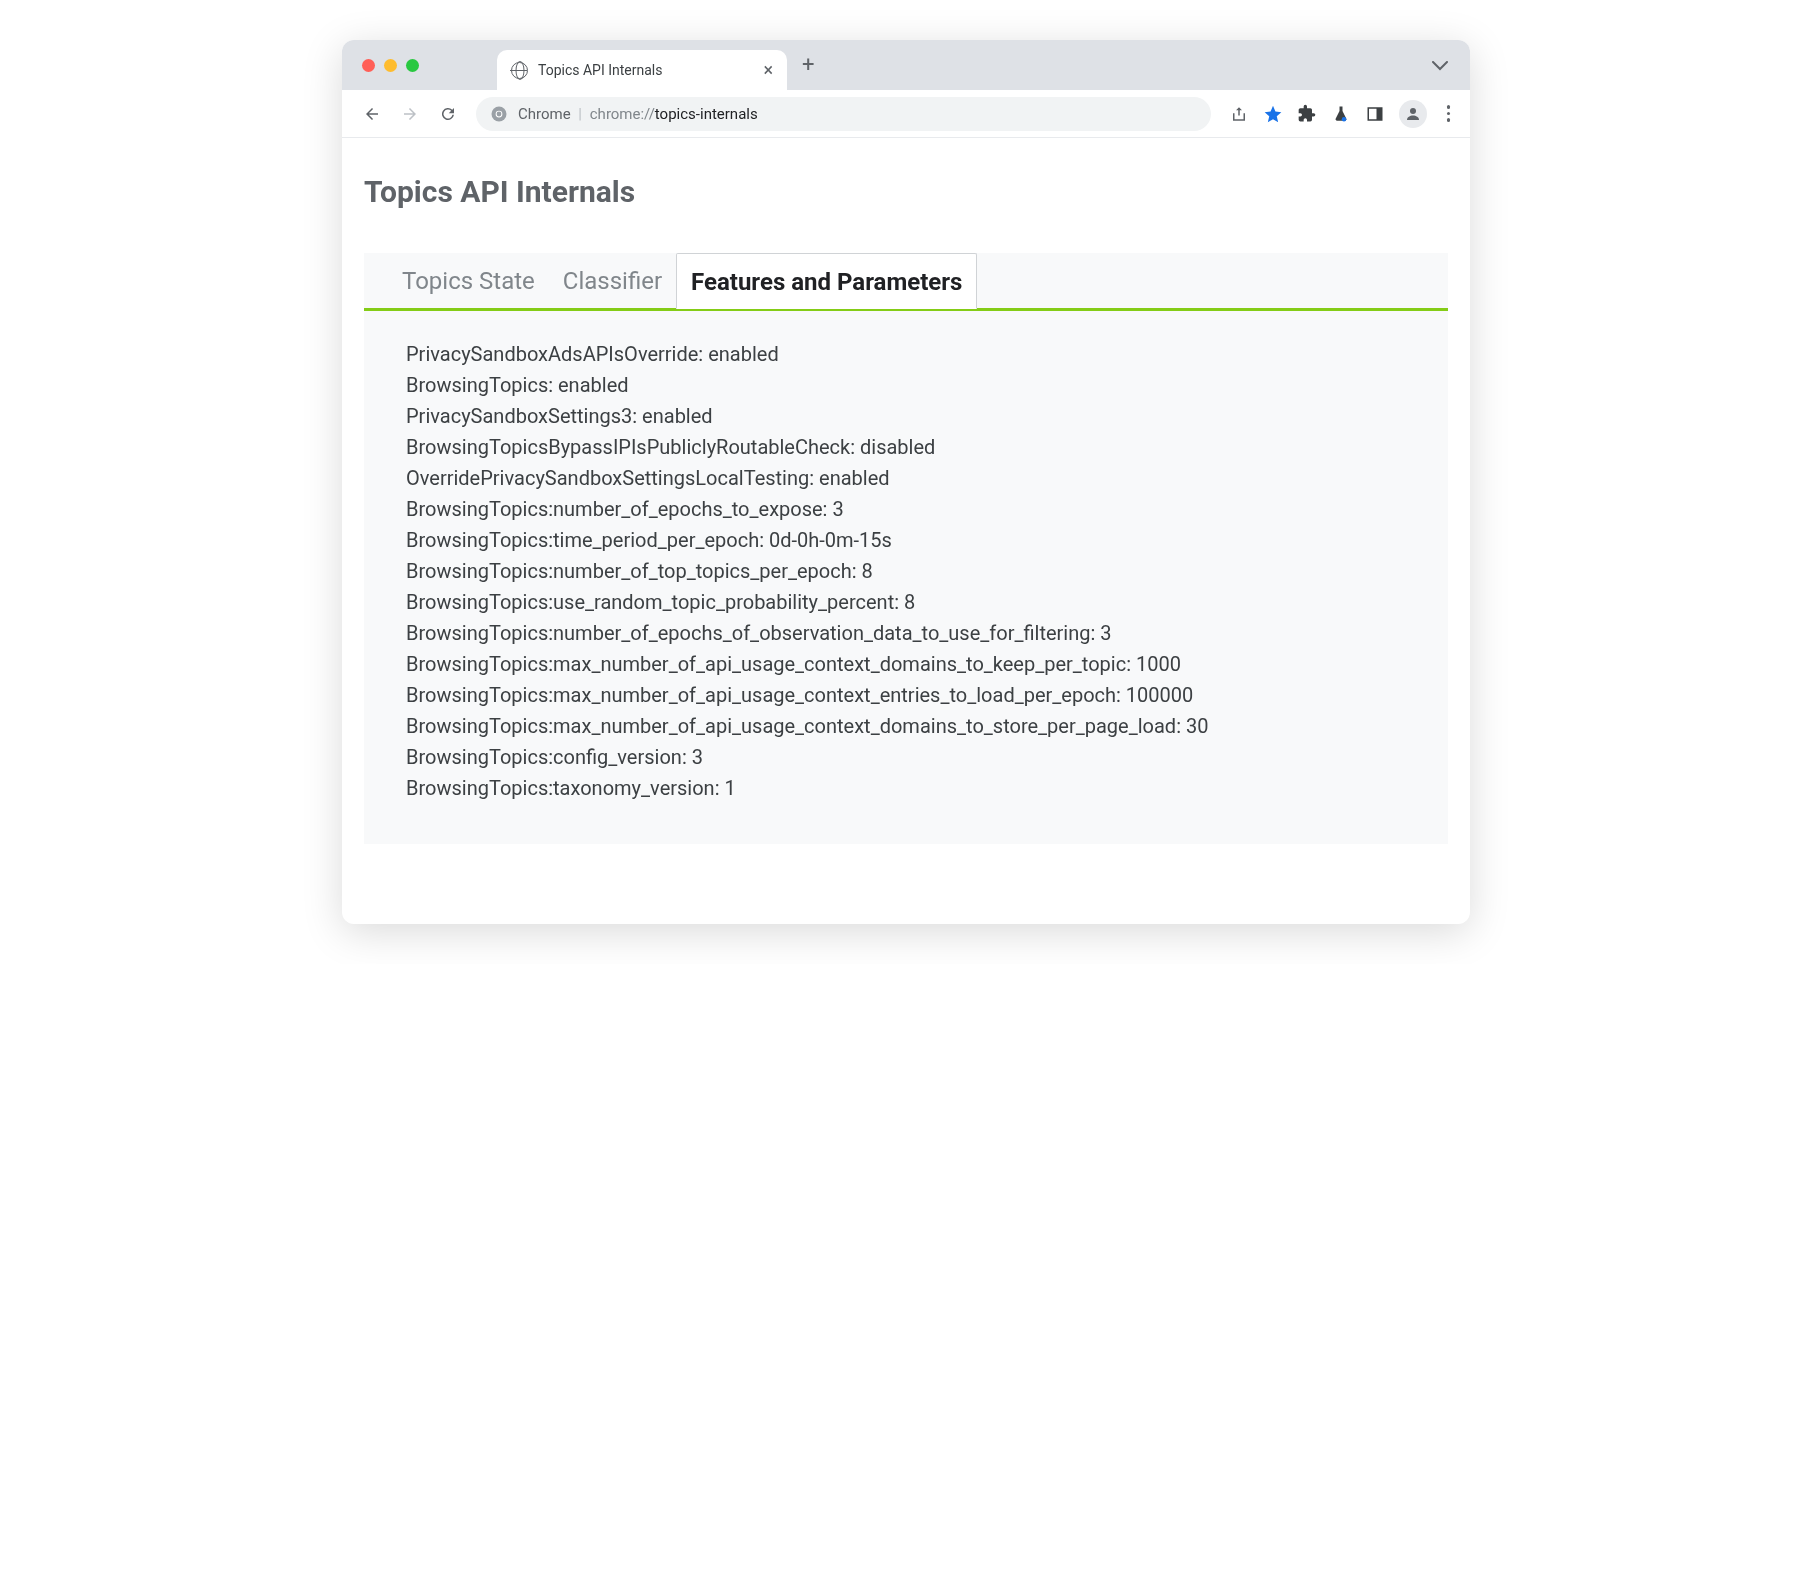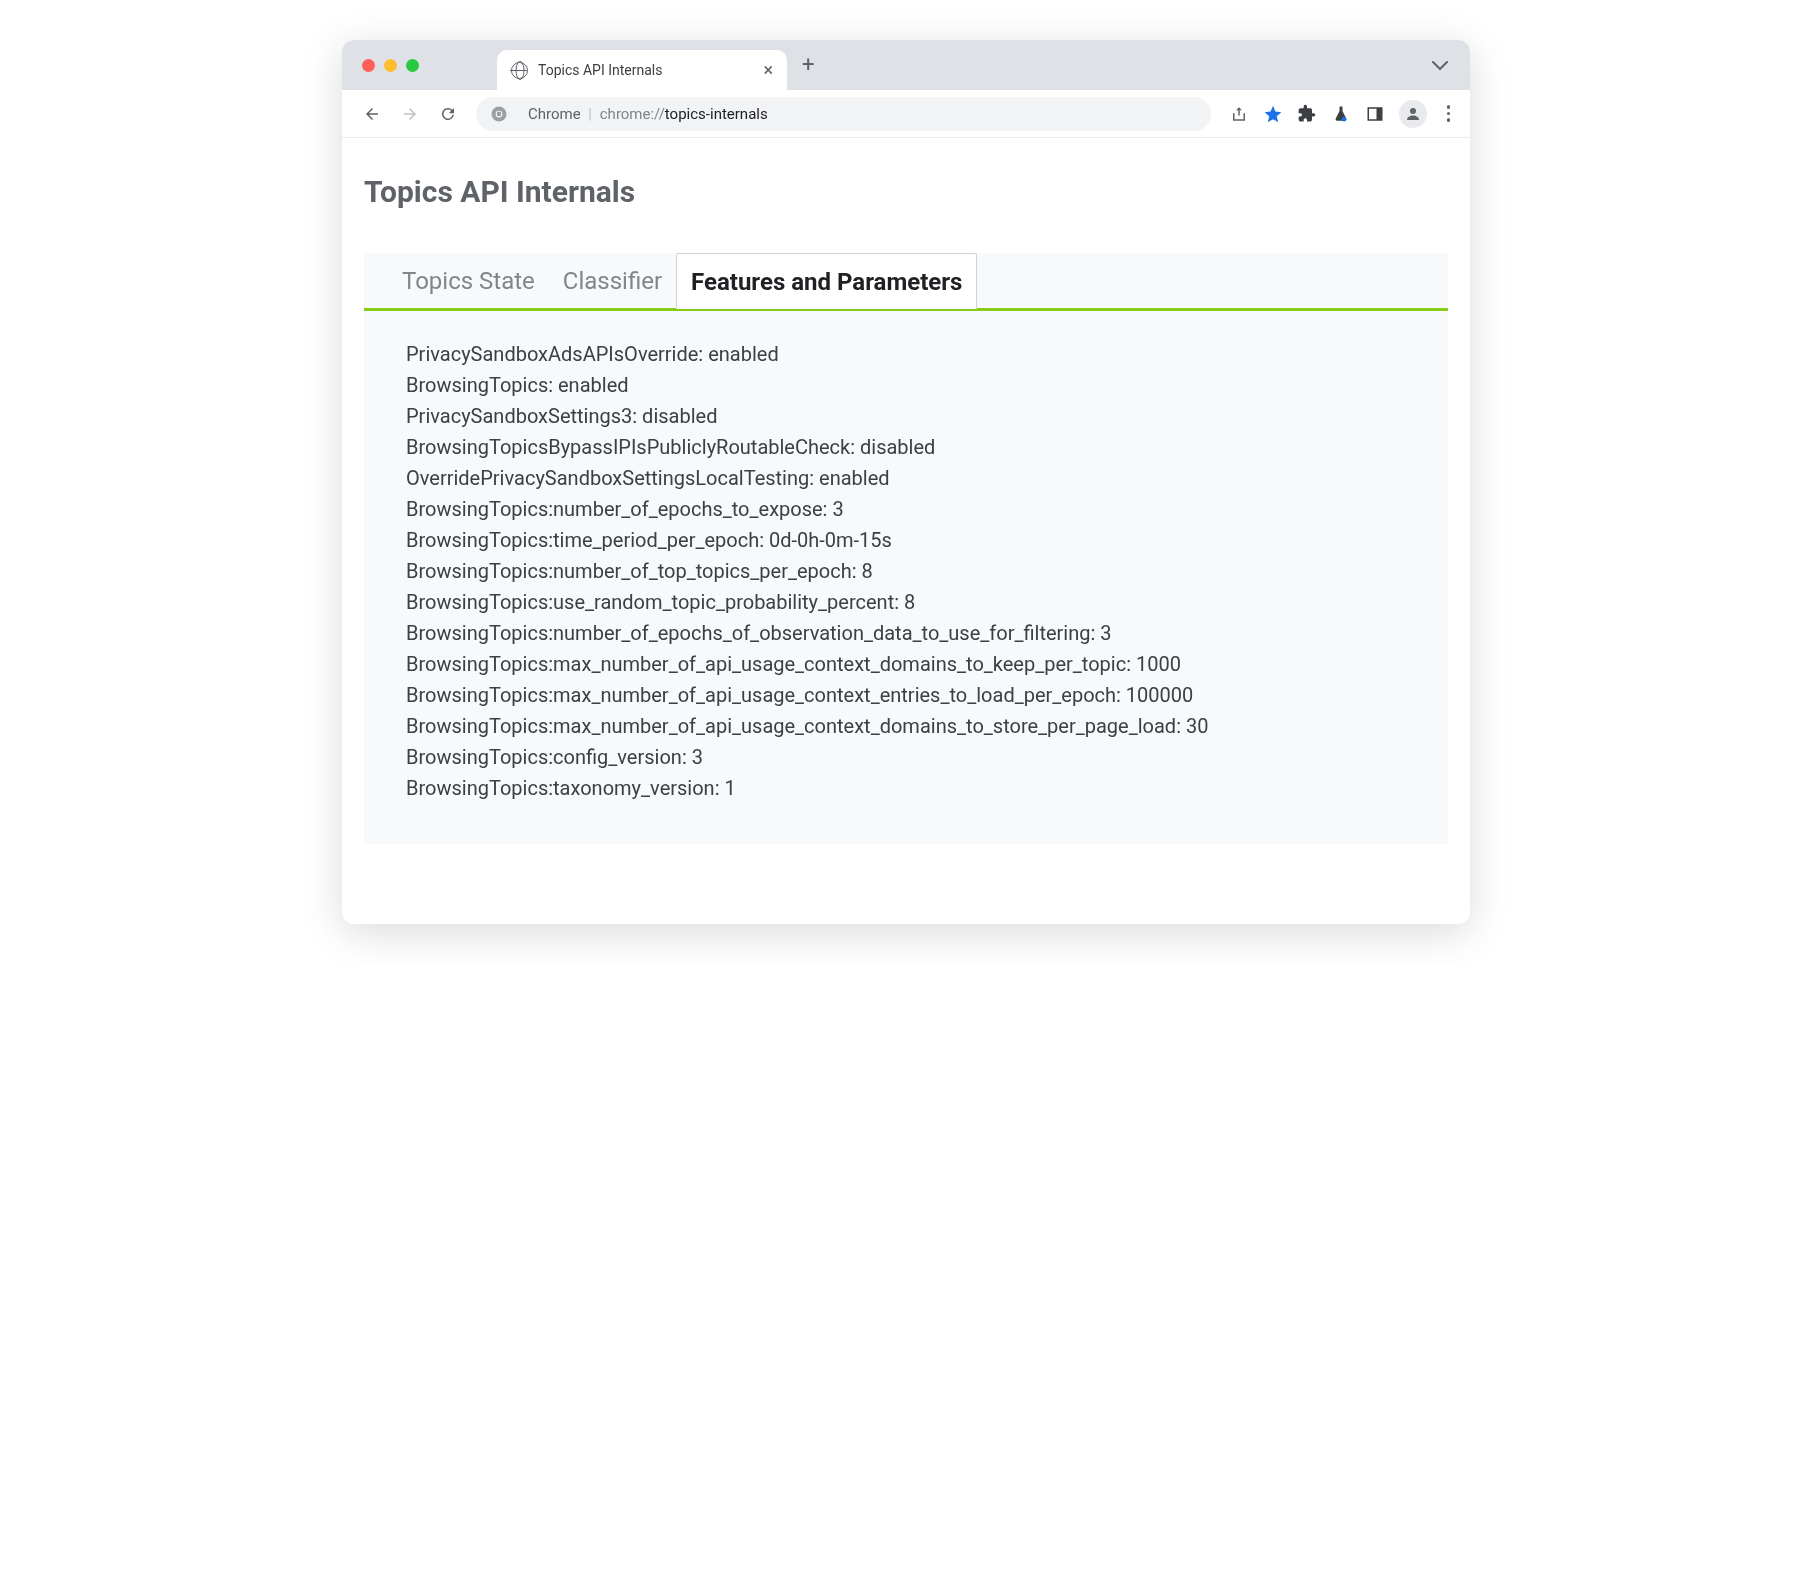--- a/index.html
+++ b/index.html
@@ -135,21 +135,21 @@
     .nav-btn.disabled { color: #bdc1c6; }
     .nav-btn svg { width: 18px; height: 18px; }
     .omnibox {
       flex: 1;
       background: #f1f3f4;
       height: 34px;
       border-radius: 17px;
       display: flex;
       align-items: center;
       padding: 0 14px;
-      gap: 20px;
+      gap: 10px;
       font-size: 15px;
       margin: 0 6px;
     }
     .omni-chrome-icon {
       width: 18px;
       height: 18px;
       position: relative;
       flex-shrink: 0;
     }
     .omni-origin {
@@ -349,21 +349,21 @@
     <div class="panel">
       <div class="tabs-row">
         <div class="tabrow-item">Topics State</div>
         <div class="tabrow-item">Classifier</div>
         <div class="tabrow-item active">Features and Parameters</div>
       </div>
 
       <div class="features-body">
         <div class="feature-line">PrivacySandboxAdsAPIsOverride: enabled</div>
         <div class="feature-line">BrowsingTopics: enabled</div>
-        <div class="feature-line">PrivacySandboxSettings3: disabled</div>
+        <div class="feature-line">PrivacySandboxSettings3: enabled</div>
         <div class="feature-line">BrowsingTopicsBypassIPIsPubliclyRoutableCheck: disabled</div>
         <div class="feature-line">OverridePrivacySandboxSettingsLocalTesting: enabled</div>
         <div class="feature-line">BrowsingTopics:number_of_epochs_to_expose: 3</div>
         <div class="feature-line">BrowsingTopics:time_period_per_epoch: 0d-0h-0m-15s</div>
         <div class="feature-line">BrowsingTopics:number_of_top_topics_per_epoch: 8</div>
         <div class="feature-line">BrowsingTopics:use_random_topic_probability_percent: 8</div>
         <div class="feature-line">BrowsingTopics:number_of_epochs_of_observation_data_to_use_for_filtering: 3</div>
         <div class="feature-line">BrowsingTopics:max_number_of_api_usage_context_domains_to_keep_per_topic: 1000</div>
         <div class="feature-line">BrowsingTopics:max_number_of_api_usage_context_entries_to_load_per_epoch: 100000</div>
         <div class="feature-line">BrowsingTopics:max_number_of_api_usage_context_domains_to_store_per_page_load: 30</div>

